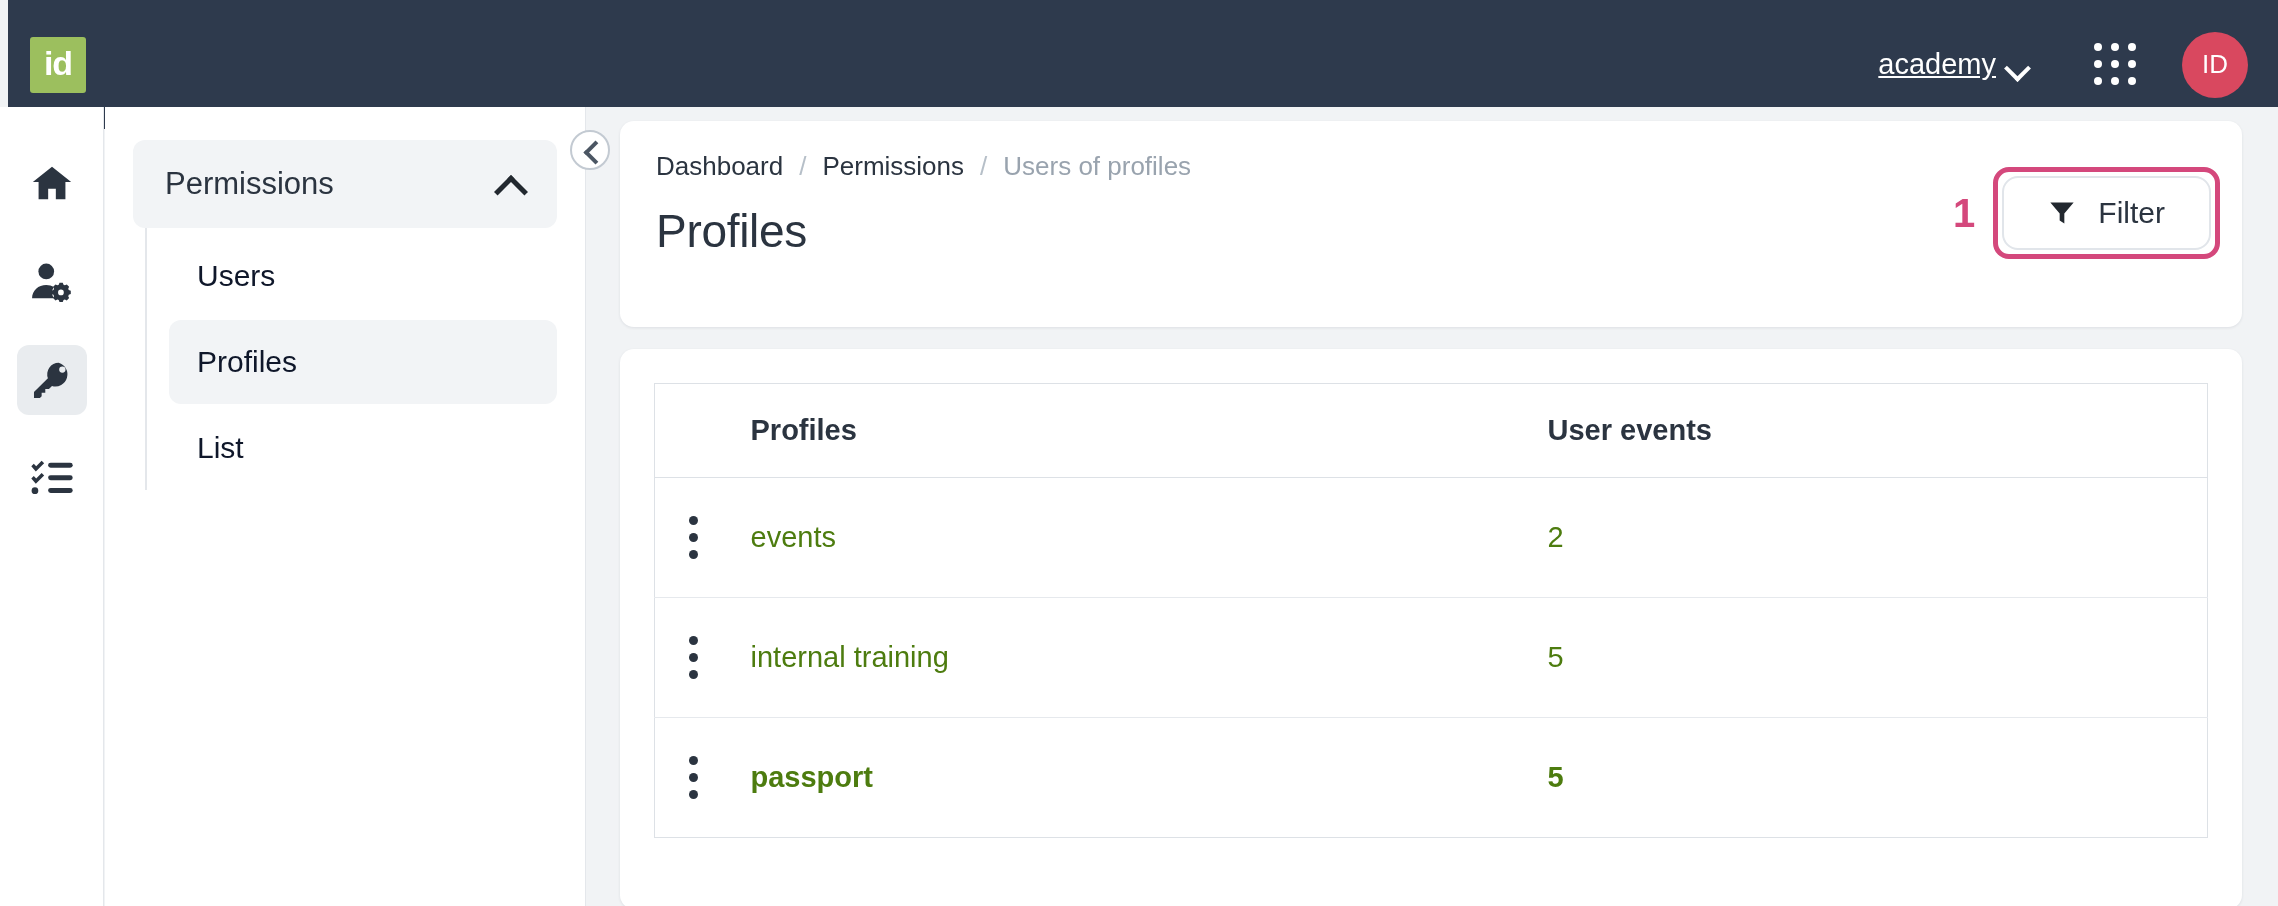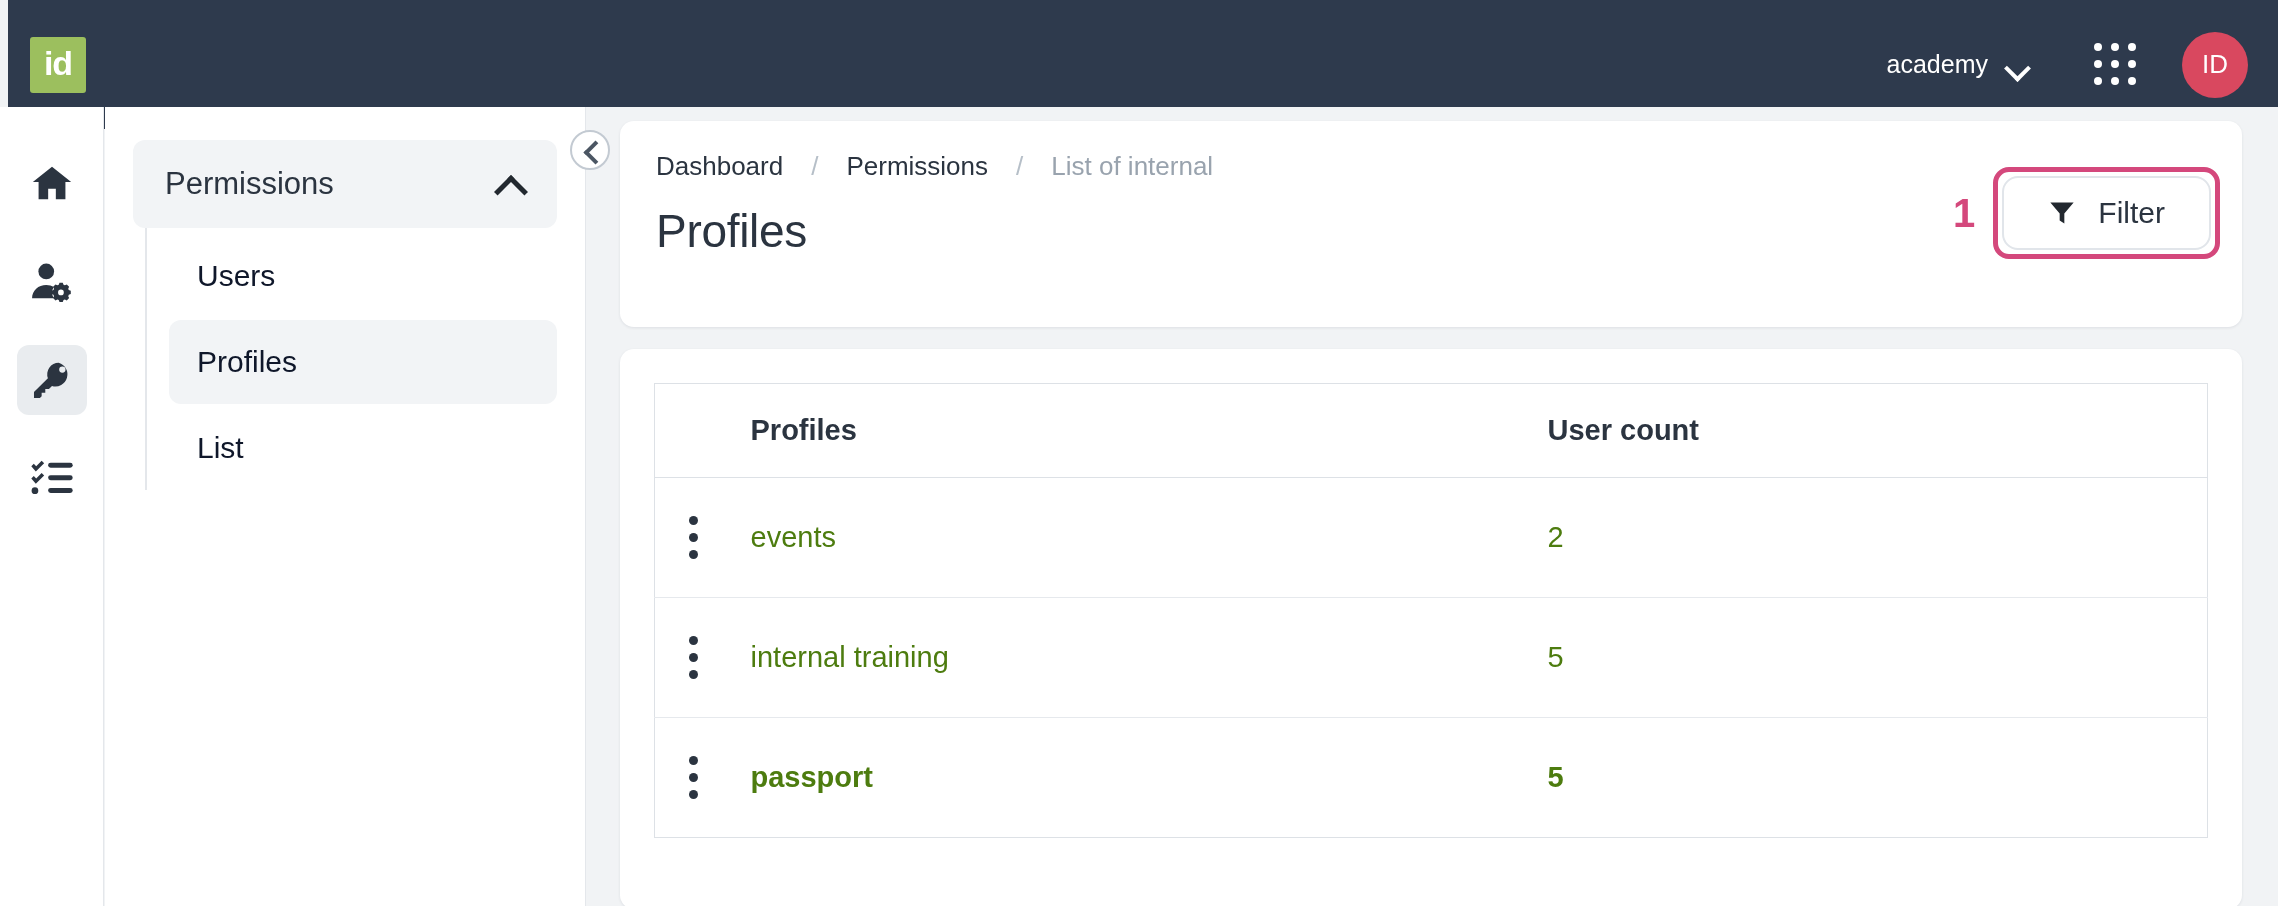--- a/index.html
+++ b/index.html
@@ -41,25 +41,26 @@
   .topbar-right {
     margin-left: auto;
     display: flex;
     align-items: center;
     gap: 0px;
     padding-right: 38px;
   }
   .org-switcher {
     display: flex;
     align-items: center;
-    gap: 18px;
+    gap: 10px;
     color: #ffffff;
-    font-size: 25px;
+    font-size: 29px;
     cursor: pointer;
     padding: 8px 10px;
+    text-decoration: underline;
   }
   .chevron-dn {
     width: 22px; height: 12px;
     position: relative;
   }
   .chevron-dn::before {
     content: "";
     position: absolute;
     left: 2px; top: 0px;
     width: 15px; height: 15px;
@@ -221,21 +222,21 @@
     box-shadow: 0 1px 3px rgba(25,35,50,.09);
   }
   .card-header {
     position: relative;
     padding: 30px 36px 38px 36px;
     height: 206px;
   }
   .breadcrumb {
     display: flex;
     align-items: center;
-    gap: 28px;
+    gap: 16px;
     font-size: 26px;
     text-align: right;
   }
   .bc-item { color: #2b3440; cursor: pointer; }
   .bc-item.current { color: #99a3ae; cursor: default; }
   .bc-sep { color: #b6bfc8; font-size: 26px; }
   .page-title {
     margin-top: 22px;
     font-size: 46px;
     font-weight: 400;
@@ -408,21 +409,21 @@
 </div>
 
 <div class="main">
 
   <div class="card card-header">
     <div class="breadcrumb">
       <span class="bc-item">Dashboard</span>
       <span class="bc-sep">/</span>
       <span class="bc-item">Permissions</span>
       <span class="bc-sep">/</span>
-      <span class="bc-item current">List of internal</span>
+      <span class="bc-item current">Users of profiles</span>
     </div>
 
     <div class="page-title">Profiles</div>
 
     <div class="filter-wrap">
       <span class="anno-num">1</span>
       <div class="anno-box">
         <div class="filter-btn">
           <span>
             <svg class="funnel" viewBox="0 0 24 24" fill="#22282f">
@@ -434,21 +435,21 @@
       </div>
     </div>
   </div>
 
   <div class="card card-table">
     <table>
       <thead>
         <tr>
           <th class="col-kebab"></th>
           <th class="col-name">Profiles</th>
-          <th class="col-count">User count</th>
+          <th class="col-count">User events</th>
         </tr>
       </thead>
       <tbody>
         <tr>
           <td class="col-kebab">
             <span class="kebab">
                 <i></i>
                 <i></i>
                 <i></i>
               </span>

